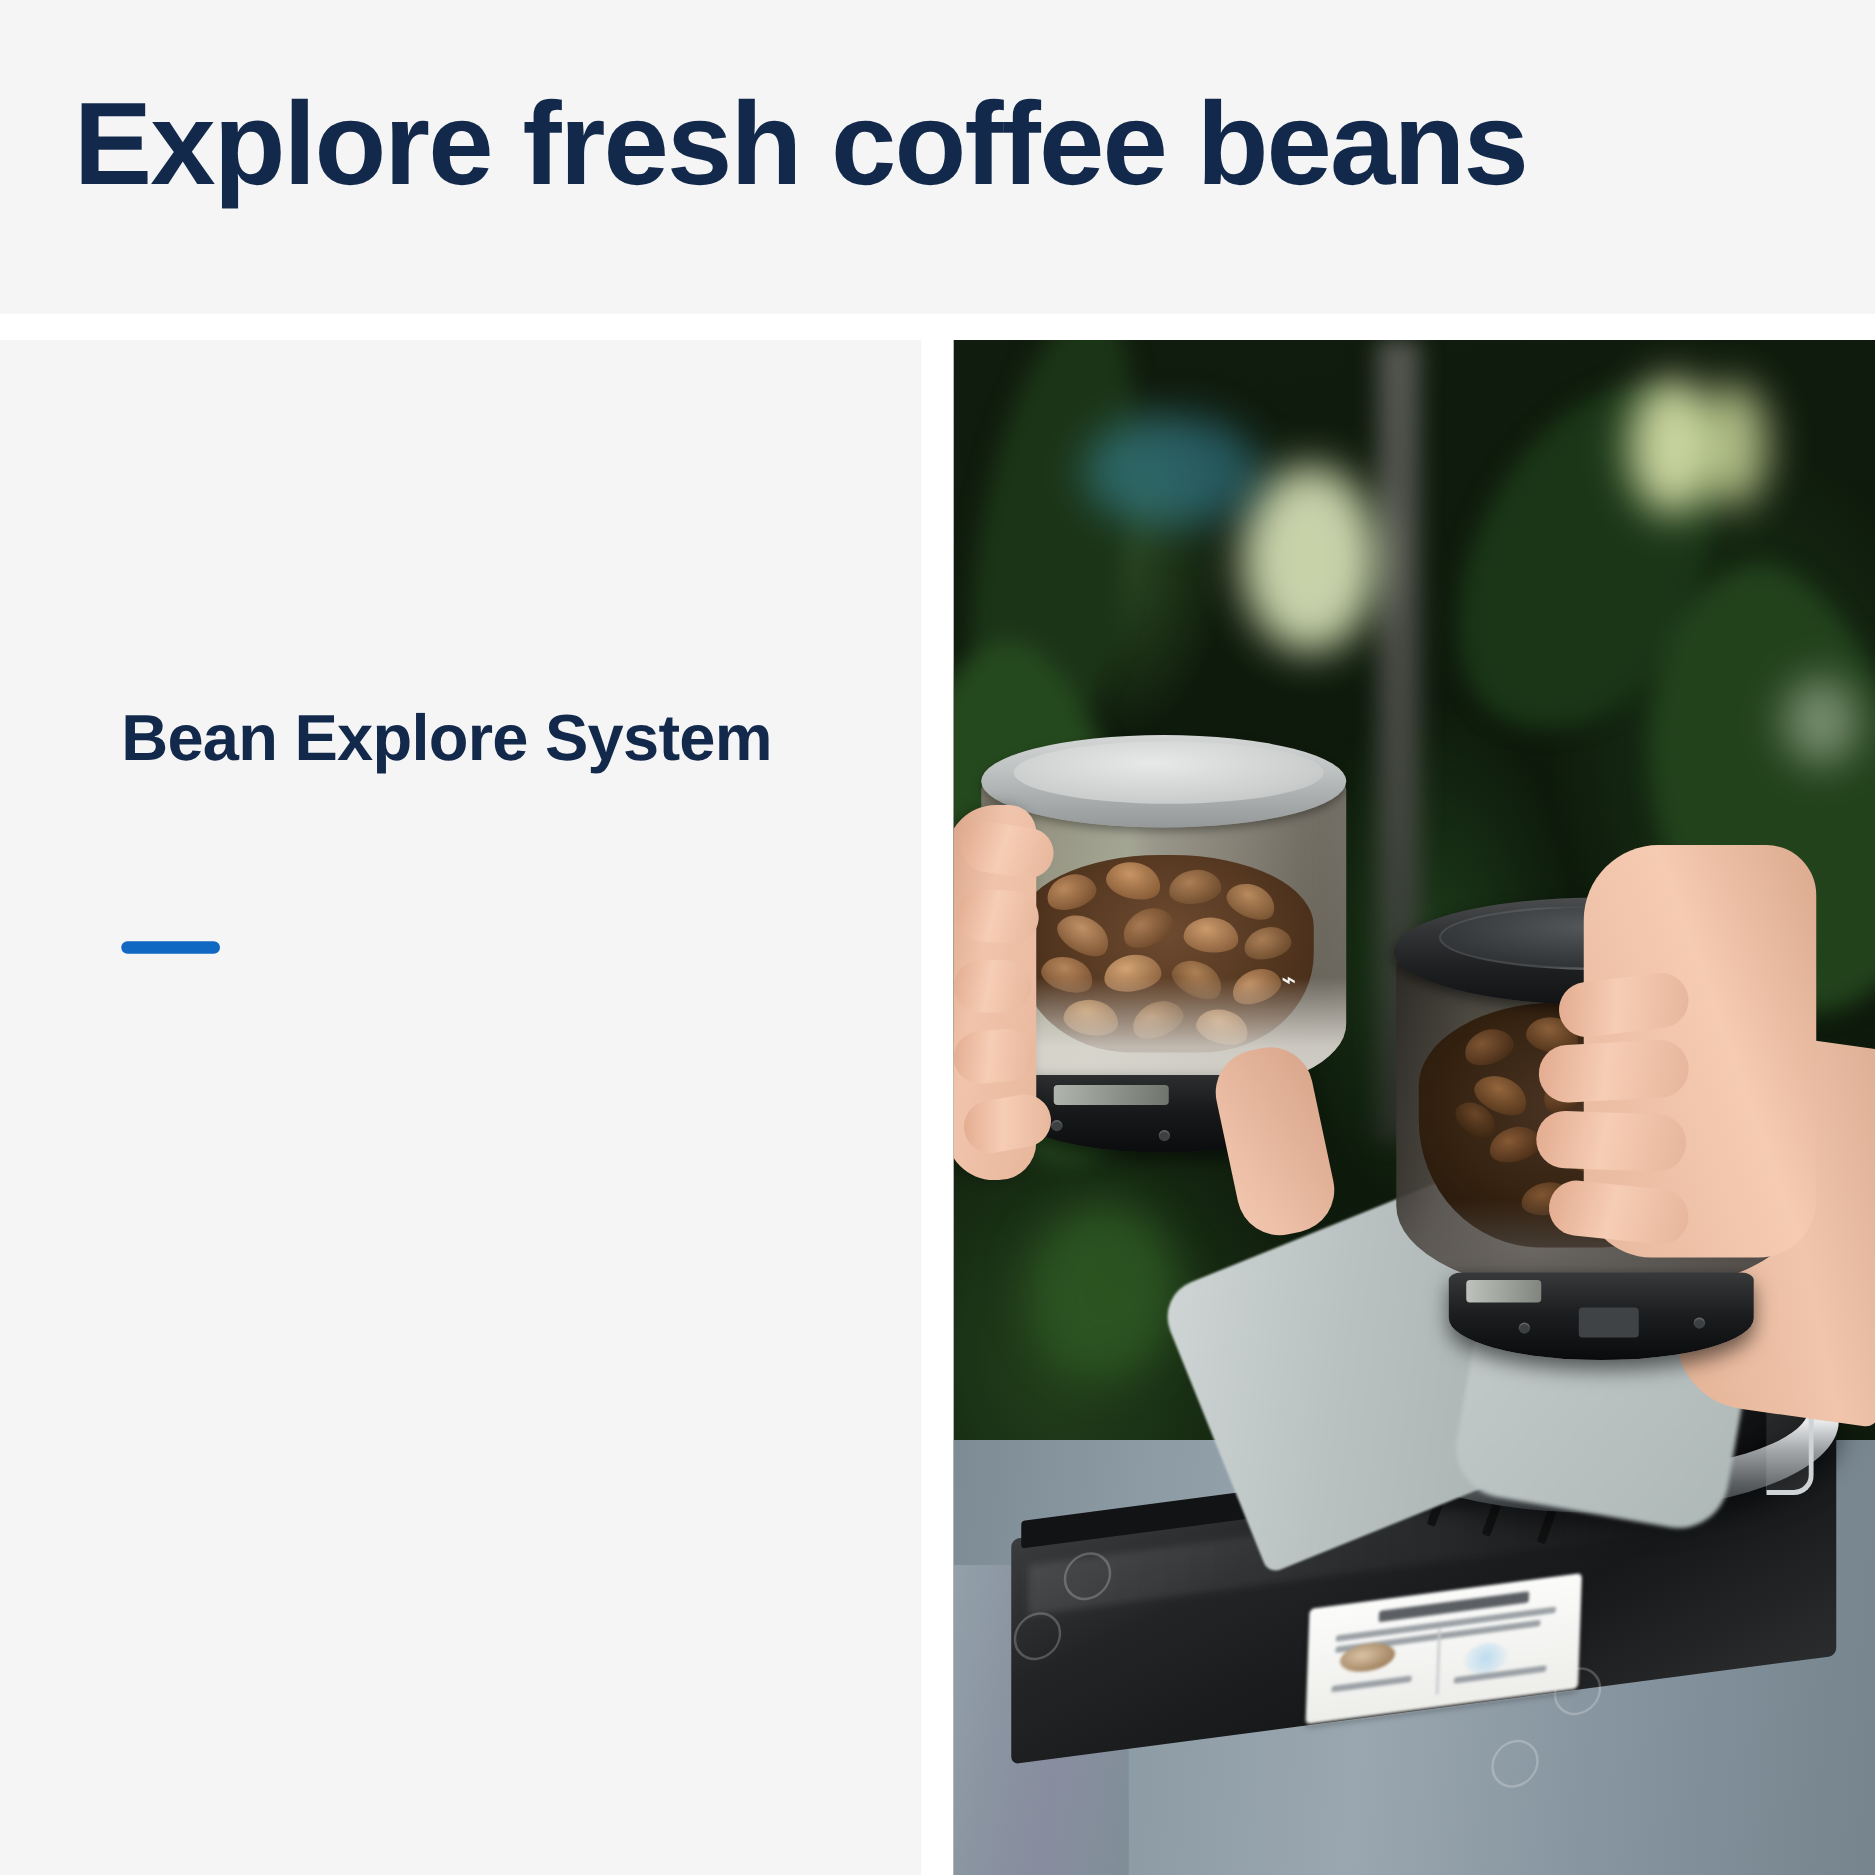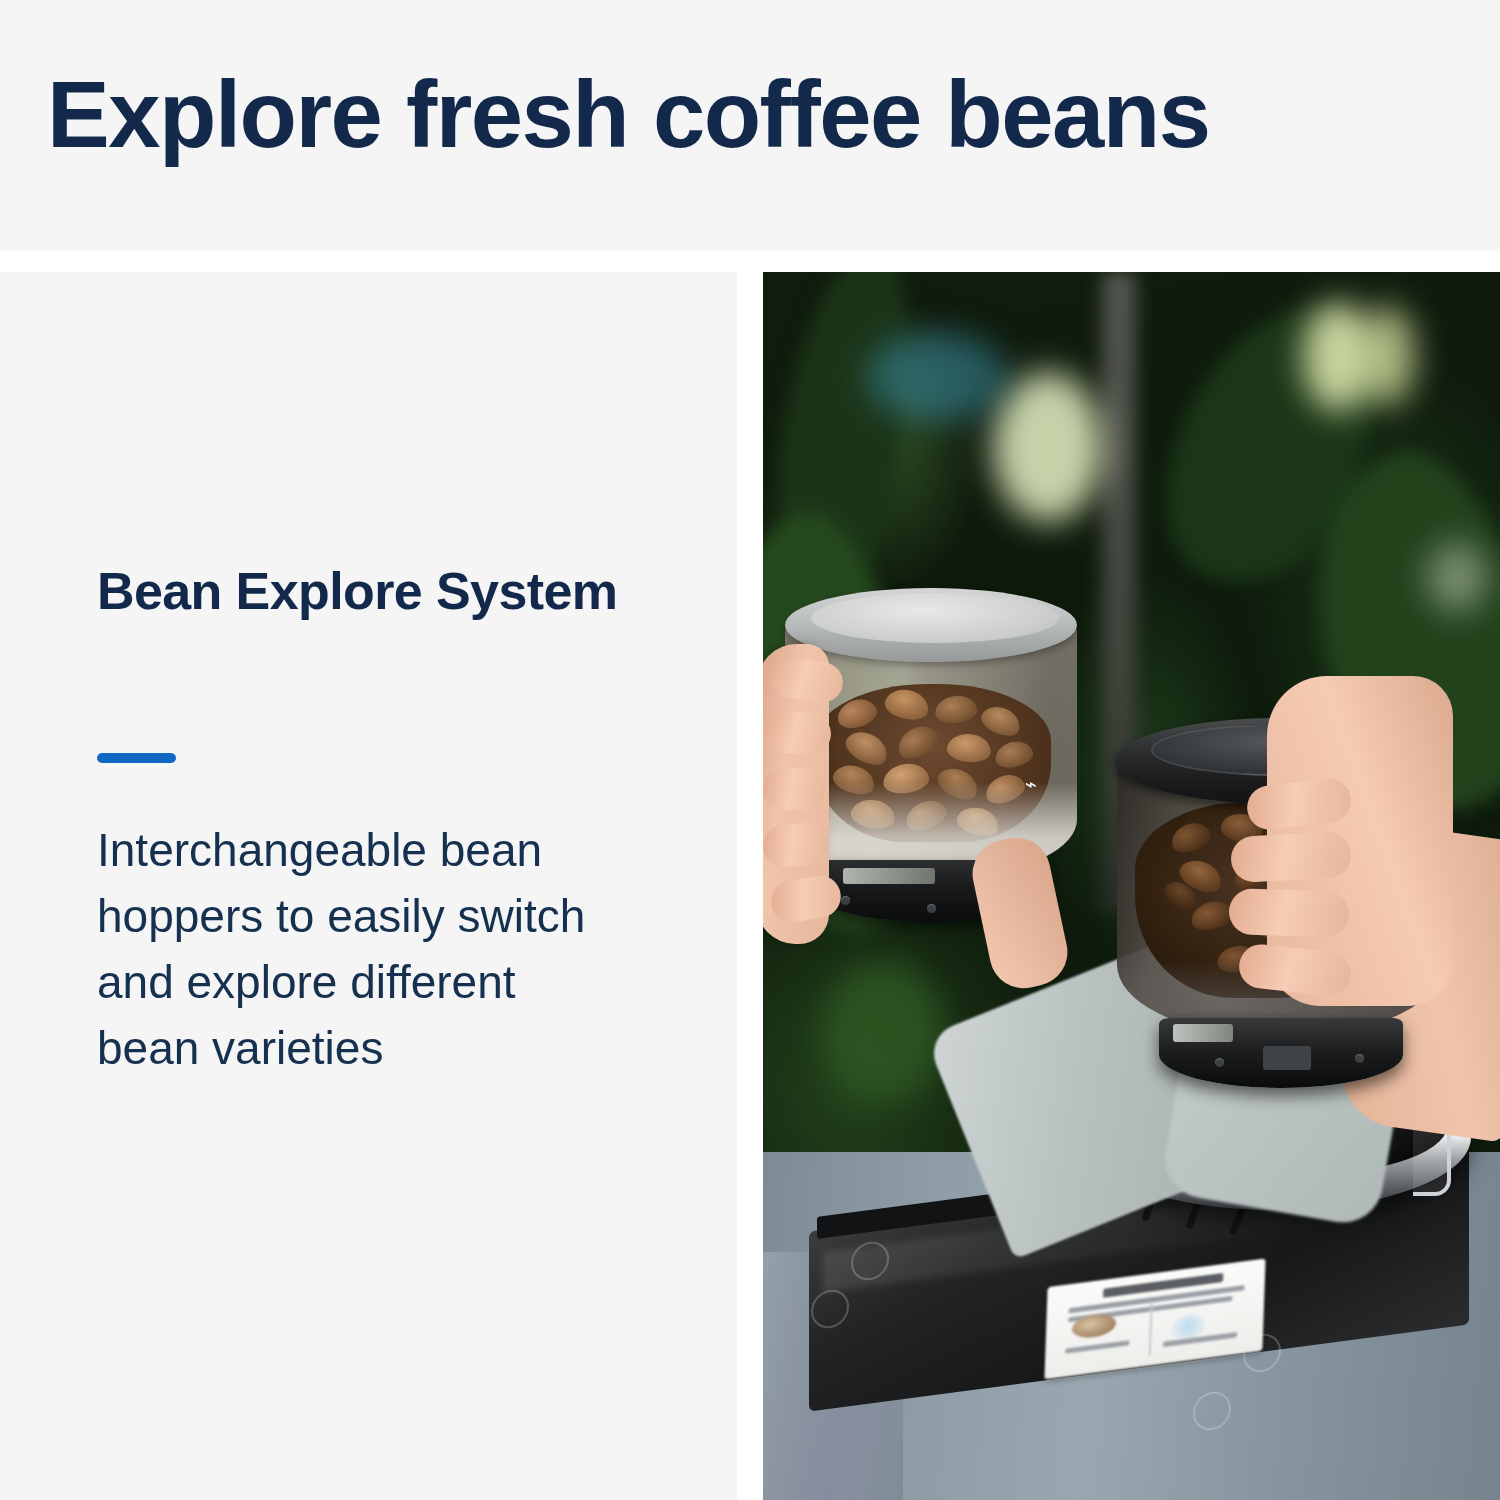--- a/index.html
+++ b/index.html
@@ -10,21 +10,21 @@
     overflow:hidden;
   }
   .page{position:relative;width:1500px;height:1500px;background:#ffffff;}
 
   
   .header{
     position:absolute;left:0;top:0;width:1500px;height:251px;
     background:#f5f5f5;
   }
   .header-title{
-    position:absolute;left:47px;top:63px;
+    position:absolute;left:59px;top:63px;
     font-size:94px;line-height:104px;
     font-weight:700;
     letter-spacing:-1.5px;
     color:#13294b;
     white-space:nowrap;
     text-align:center;
   }
 
   
   .left-panel{
@@ -308,21 +308,20 @@
   <div class="header">
     <div class="header-title">Explore fresh coffee beans</div>
   </div>
 
   <div class="left-panel">
 
     <div class="feature-heading">Bean Explore System</div>
 
     <div class="accent-rule"></div>
 
-    <div class="feature-body">Interchangeable bean hoppers to easily switch and explore different bean varieties</div>
 
   </div>
 
   <div class="photo">
 
     <div class="bg-foliage"></div>
     <div class="bg-blur">
       <div class="leaf" style="left:20px;top:-30px;width:120px;height:380px;background:#1b3417;transform:rotate(8deg);"></div>
       <div class="leaf" style="left:-30px;top:240px;width:190px;height:420px;background:#25491e;transform:rotate(-12deg);"></div>
       <div class="leaf" style="left:420px;top:20px;width:180px;height:300px;background:#1a3617;transform:rotate(24deg);"></div>

